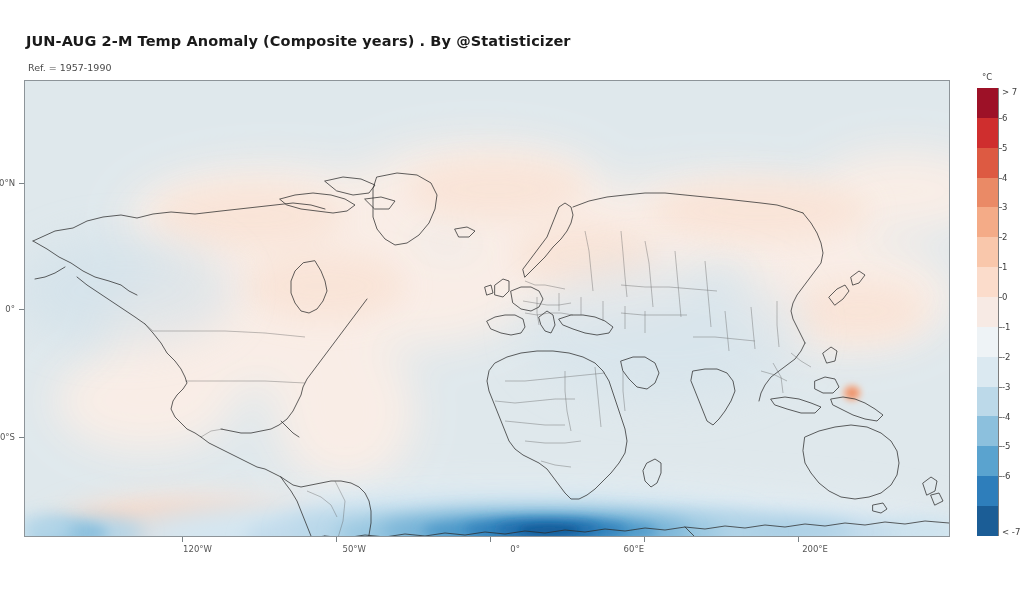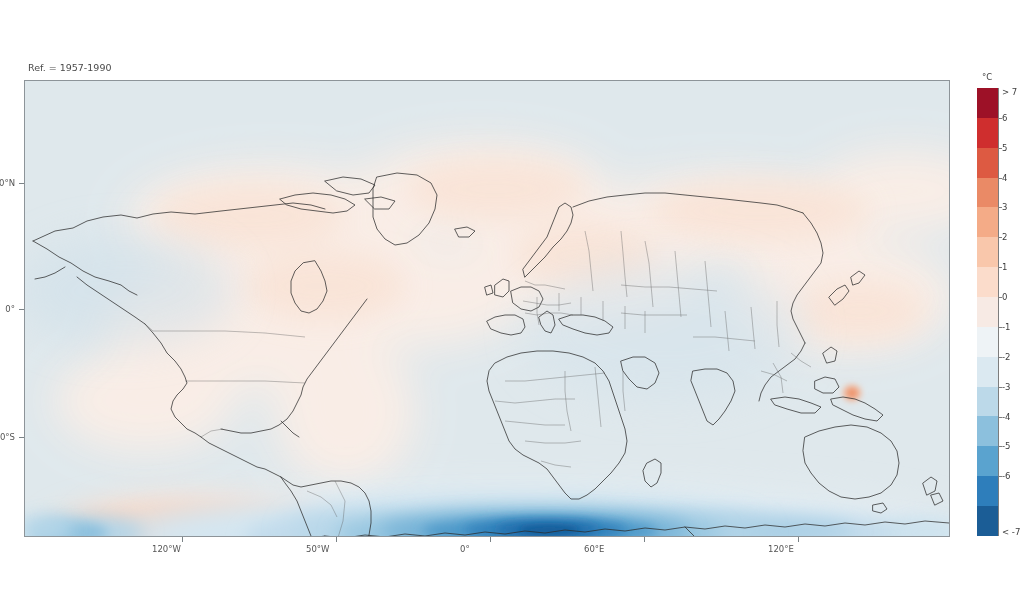--- a/index.html
+++ b/index.html
@@ -13,38 +13,39 @@
             white-space:nowrap;}
 
   #mapframe{position:absolute;left:24px;top:80px;width:926px;height:457px;
             border:1px solid #8d9499;box-sizing:border-box;background:#dfe8ec;
             overflow:hidden;}
   #mapsvg{position:absolute;left:0;top:0;width:924px;height:455px;display:block;}
 
   .ytick{position:absolute;font-size:8.5px;color:#555;text-align:right;
          white-space:nowrap;width:46px;}
   .ytickmark{position:absolute;width:5px;height:1px;background:#7b8387;}
-  .xtick{position:absolute;font-size:8.5px;color:#555;text-align:left;
+  .xtick{position:absolute;font-size:8.5px;color:#555;text-align:right;
          white-space:nowrap;width:60px;}
   .xtickmark{position:absolute;width:1px;height:5px;background:#7b8387;}
 
   #cbwrap{position:absolute;left:977px;top:88px;width:21px;height:448px;}
   .cbband{width:21px;box-sizing:border-box;}
   #cbaxis{position:absolute;left:998px;top:88px;width:1px;height:448px;
           background:#7d7d7d;}
   .cblabel{position:absolute;left:1002px;font-size:8.5px;color:#3d3d3d;
            white-space:nowrap;transform:translateY(-50%);}
   .cbtick{position:absolute;left:998px;width:4px;height:1px;background:#7d7d7d;}
   #cbunit{position:absolute;left:982px;top:72px;font-size:8.5px;color:#3d3d3d;}
 </style>
 </head>
 <body>
 
 <div id="root">
 
+  <div id="title">JUN-AUG 2-M Temp Anomaly (Composite years) . By @Statisticizer</div>
   <div id="subtitle">Ref. = 1957-1990</div>
 
   <div id="mapframe">
     <svg id="mapsvg" viewBox="0 0 924 455" preserveAspectRatio="none">
       <defs>
         <filter id="blur14" x="-60%" y="-200%" width="220%" height="500%">
           <feGaussianBlur stdDeviation="14"></feGaussianBlur>
         </filter>
         <filter id="blur9" x="-60%" y="-200%" width="220%" height="500%">
           <feGaussianBlur stdDeviation="9"></feGaussianBlur>
@@ -296,21 +297,21 @@
 
   <div class="xtickmark" style="left:182px;top:537px;"></div>
   <div class="xtick" style="left:152px;top:544px;">120°W</div>
   <div class="xtickmark" style="left:336px;top:537px;"></div>
   <div class="xtick" style="left:306px;top:544px;">50°W</div>
   <div class="xtickmark" style="left:490px;top:537px;"></div>
   <div class="xtick" style="left:460px;top:544px;">0°</div>
   <div class="xtickmark" style="left:644px;top:537px;"></div>
   <div class="xtick" style="left:584px;top:544px;">60°E</div>
   <div class="xtickmark" style="left:798px;top:537px;"></div>
-  <div class="xtick" style="left:768px;top:544px;">120°E</div>
+  <div class="xtick" style="left:768px;top:544px;">200°E</div>
 
   <div id="cbunit">°C</div>
   <div id="cbwrap">
       <div class="cbband" style="height: 29.8667px; background: rgb(157, 17, 39);"></div>
       <div class="cbband" style="height: 29.8667px; background: rgb(207, 46, 46);"></div>
       <div class="cbband" style="height: 29.8667px; background: rgb(221, 90, 66);"></div>
       <div class="cbband" style="height: 29.8667px; background: rgb(234, 138, 102);"></div>
       <div class="cbband" style="height: 29.8667px; background: rgb(244, 171, 135);"></div>
       <div class="cbband" style="height: 29.8667px; background: rgb(249, 199, 171);"></div>
       <div class="cbband" style="height: 29.8667px; background: rgb(251, 220, 203);"></div>

